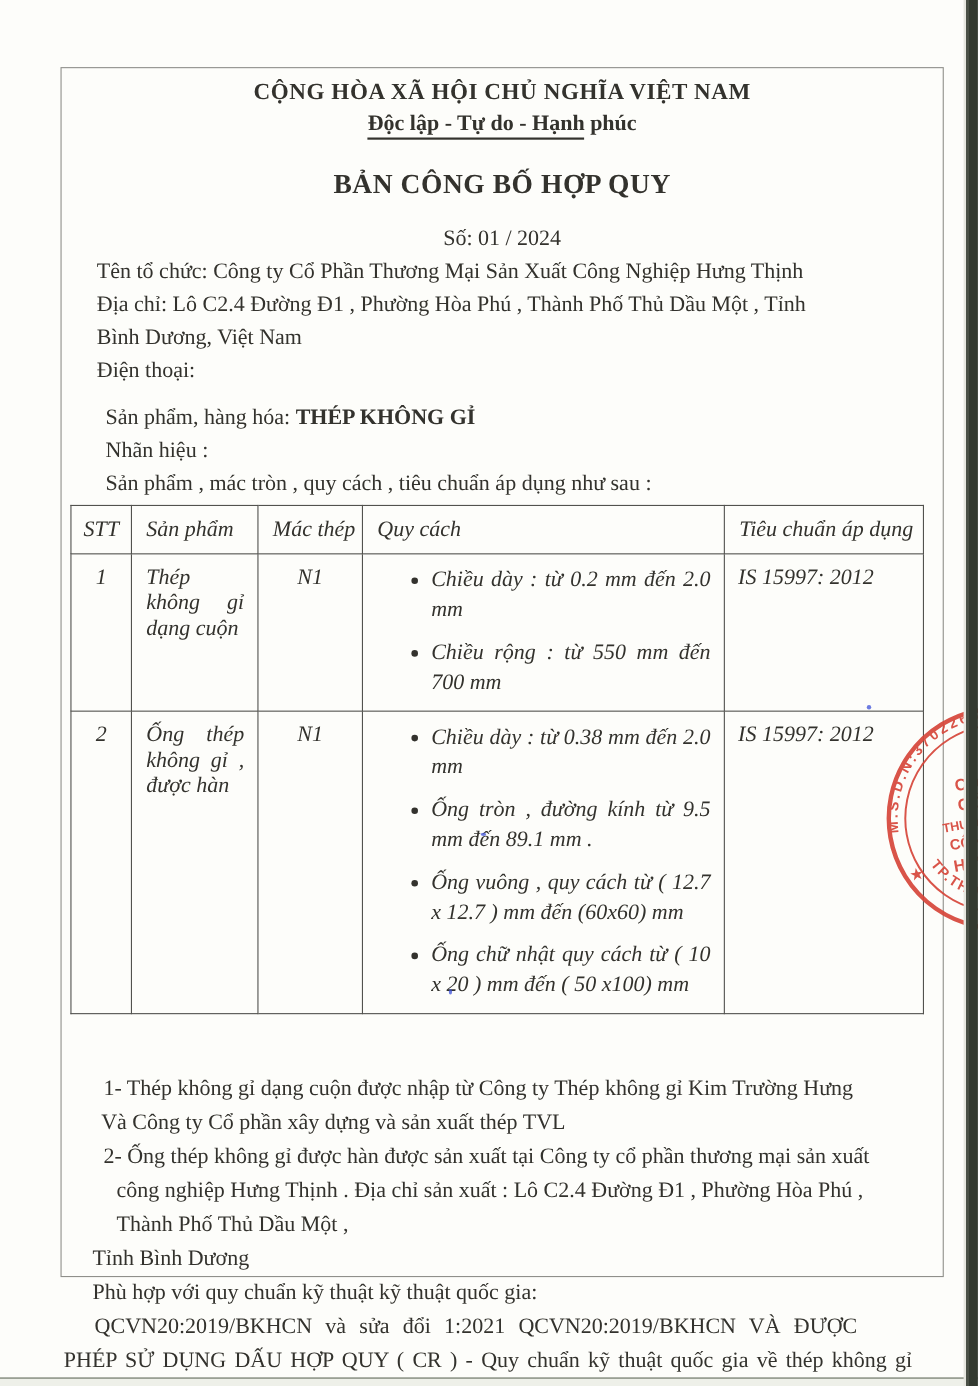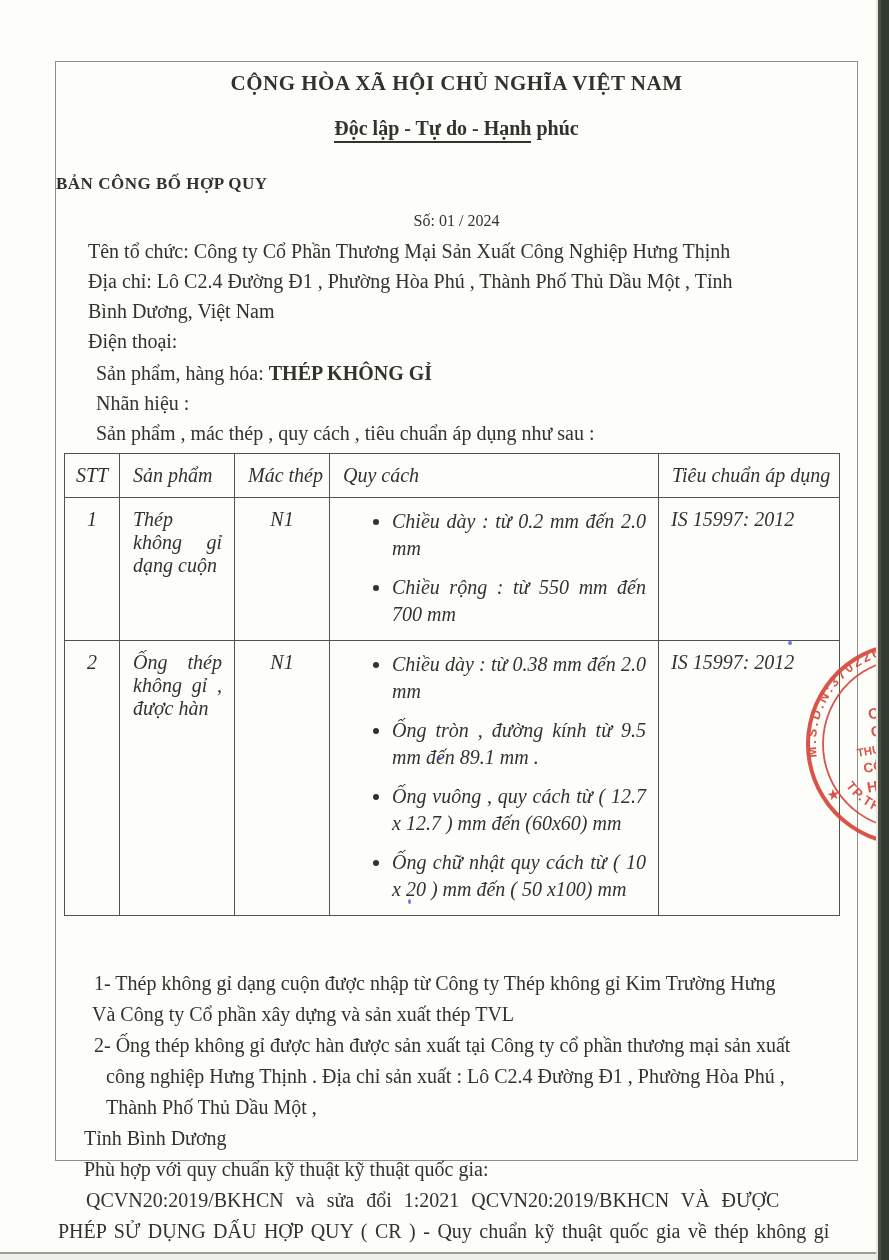--- a/index.html
+++ b/index.html
@@ -20,27 +20,27 @@
     position:absolute;left:0;bottom:0;width:889px;height:8px;z-index:29;
     background:linear-gradient(to bottom,#9aa094 0 2px,#eef0e9 2px 8px);
   }
   .frame{
     position:absolute;left:55px;top:61px;width:803px;height:1100px;
     border:1.5px solid #8f8f8a;box-sizing:border-box;z-index:10;
   }
   
   .hdr{ text-align:center; margin-top:9px; }
   .republic{ font-size:21px; font-weight:bold; letter-spacing:.5px; line-height:25px;}
-  .motto{ font-size:20px; font-weight:bold; line-height:25px; margin-top:20px;}
+  .motto{ font-size:20px; font-weight:bold; line-height:25px; margin-top:4px;}
   .motto .ul{ border-bottom:2px solid #33322d; padding-bottom:2px;}
-  .doc-title{ font-size:17px; font-weight:bold; letter-spacing:.5px; line-height:30px; margin-top:28px; text-align:left;}
-  .doc-no{ font-size:16px; line-height:26px; margin-top:9px; text-align:center;}
+  .doc-title{ font-size:25px; font-weight:bold; letter-spacing:.5px; line-height:30px; margin-top:28px; text-align:center;}
+  .doc-no{ font-size:20px; line-height:26px; margin-top:21px; text-align:center;}
   
   .info{ font-size:20px; line-height:30px; margin-top:2px; padding-left:32px; padding-right:28px;}
-  .info2{ font-size:20px; line-height:30px; margin-top:2px; padding-left:40px; padding-right:28px;}
+  .info2{ font-size:20px; line-height:30px; margin-top:12px; padding-left:40px; padding-right:28px;}
   .b{ font-weight:bold; }
   
   table.spec{
     border-collapse:collapse; table-layout:fixed;
     margin:5px 0 0 8px; width:775px;
     font-size:20px;
     font-style:italic;
   }
   table.spec td{ border:1.6px solid #52524e; vertical-align:top; box-sizing:border-box; }
   tr.thead td{ height:44px; vertical-align:middle; padding:0 0 0 13px; }
@@ -84,21 +84,21 @@
     <div class="info">
       <div>Tên tổ chức: Công ty Cổ Phần Thương Mại Sản Xuất Công Nghiệp Hưng Thịnh</div>
       <div>Địa chỉ: Lô C2.4 Đường Đ1 , Phường Hòa Phú , Thành Phố Thủ Dầu Một , Tỉnh</div>
       <div>Bình Dương, Việt Nam</div>
       <div>Điện thoại:</div>
     </div>
 
     <div class="info2">
       <div><span>Sản phẩm, hàng hóa: </span><span class="b">THÉP KHÔNG GỈ</span></div>
       <div>Nhãn hiệu :</div>
-      <div>Sản phẩm , mác thép , quy cách , tiêu chuẩn áp dụng như sau :</div>
+      <div>Sản phẩm , mác tròn , quy cách , tiêu chuẩn áp dụng như sau :</div>
     </div>
 
     <table class="spec">
       <colgroup>
         <col style="width:55px">
           <col style="width:115px">
           <col style="width:95px">
           <col style="width:329px">
           <col style="width:181px">
       </colgroup>

